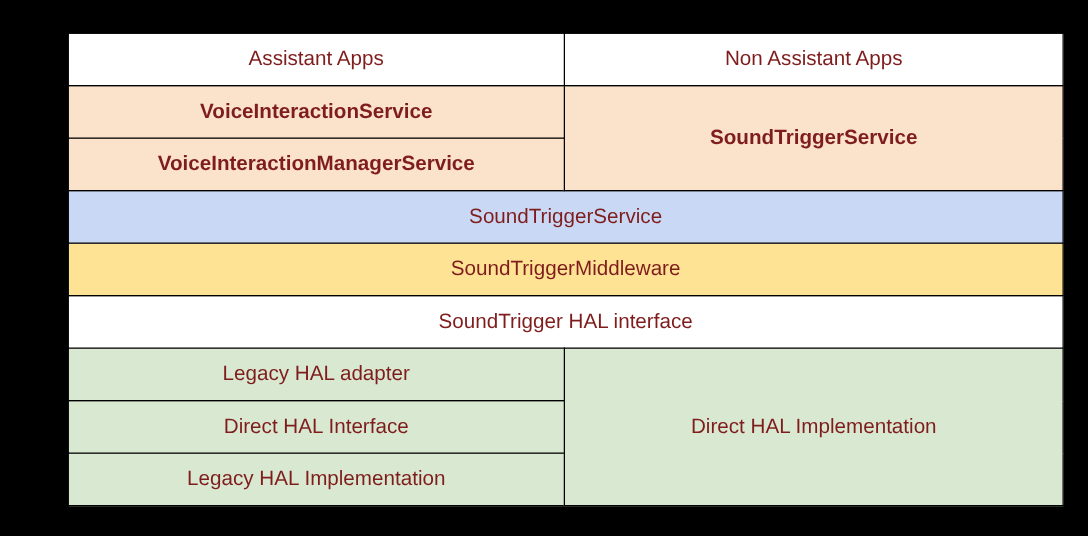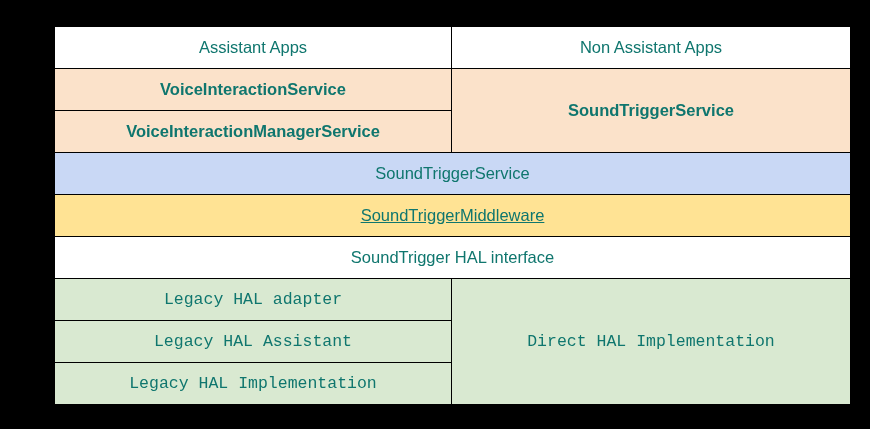--- a/index.html
+++ b/index.html
@@ -27,36 +27,36 @@
     height: 100%;
     border-collapse: collapse;
     table-layout: fixed;
   }
 
   .arch-table td {
     border: 1px solid #000000;
     text-align: center;
     vertical-align: middle;
     font-size: 16.5px;
-    color: #0f766e;
+    color: #7f1d1d;
     line-height: 1.2;
     padding: 0 4px;
     height: 42px;
     box-sizing: border-box;
   }
 
   
   col.left-col  { width: 397px; }
   col.right-col { width: 399px; }
 
   .fill-white  { background: #ffffff; }
   .fill-peach  { background: #fbe2ca; font-weight: bold; }
   .fill-blue   { background: #c9d8f5; }
-  .fill-yellow { background: #ffe394; text-decoration: underline; }
-  .fill-green  { background: #d9e9d1; font-family: Liberation Mono, monospace; }
+  .fill-yellow { background: #ffe394; }
+  .fill-green  { background: #d9e9d1; }
 </style>
 </head>
 <body>
 
 <div class="diagram-wrap">
   <table class="arch-table">
     <colgroup>
       <col class="left-col">
       <col class="right-col">
     </colgroup>
@@ -87,21 +87,21 @@
       <tr>
         <td class="fill-white" colspan="2">SoundTrigger HAL interface</td>
       </tr>
 
       <tr>
         <td class="fill-green">Legacy HAL adapter</td>
         <td class="fill-green" rowspan="3">Direct HAL Implementation</td>
       </tr>
 
       <tr>
-        <td class="fill-green">Legacy HAL Assistant</td>
+        <td class="fill-green">Direct HAL Interface</td>
       </tr>
 
       <tr>
         <td class="fill-green">Legacy HAL Implementation</td>
       </tr>
 
     </tbody>
   </table>
 </div>
 

